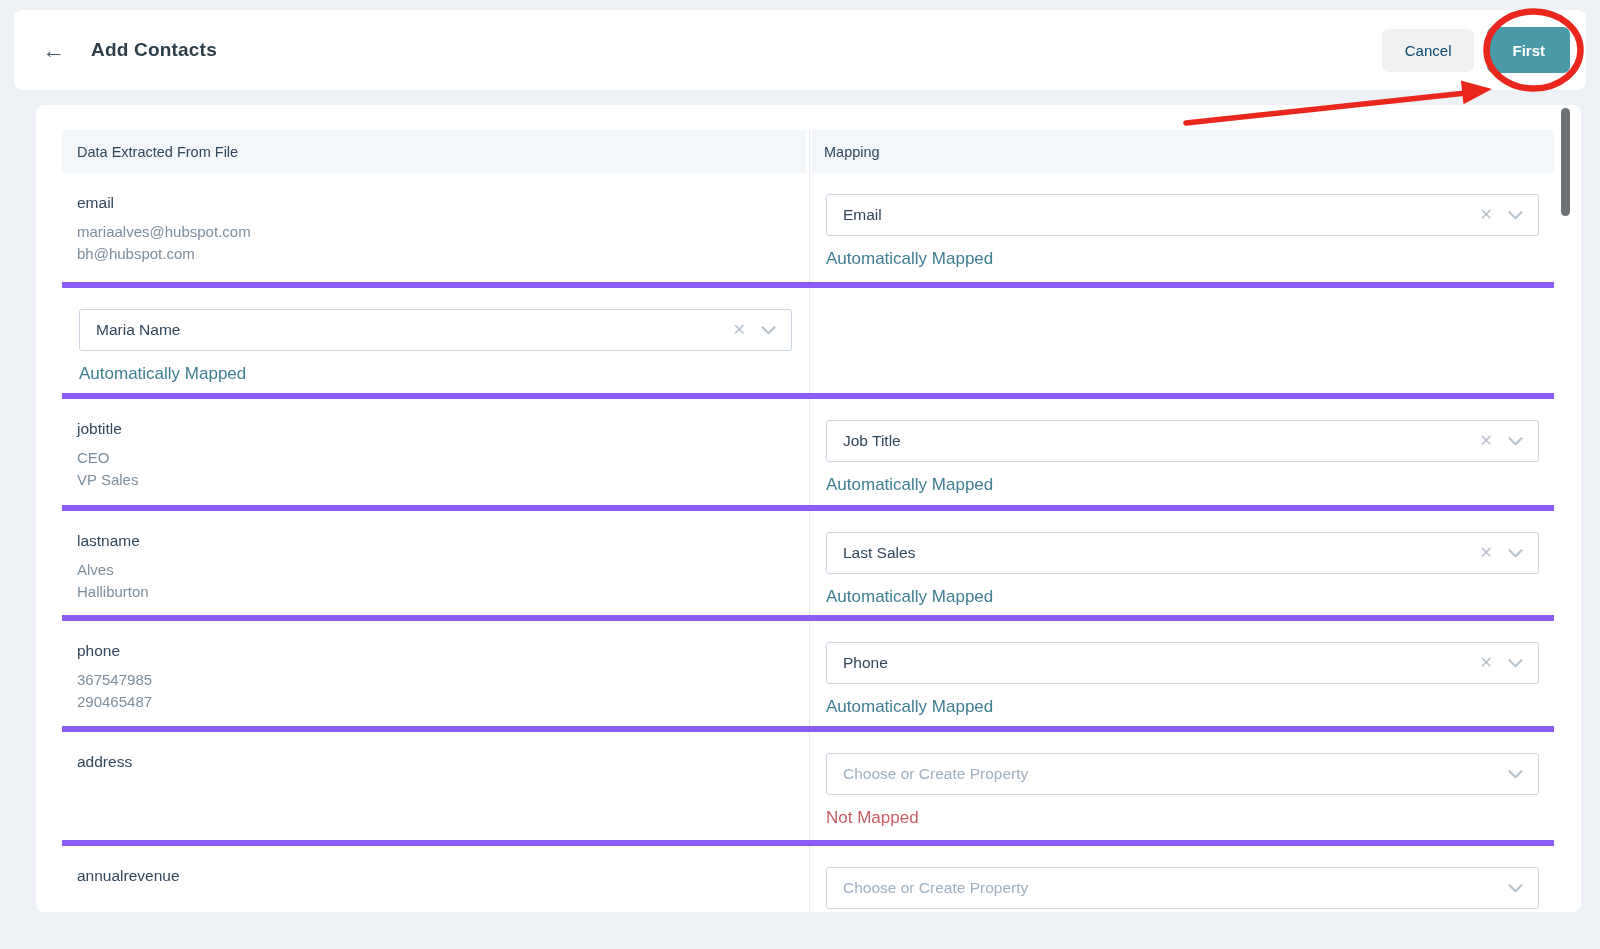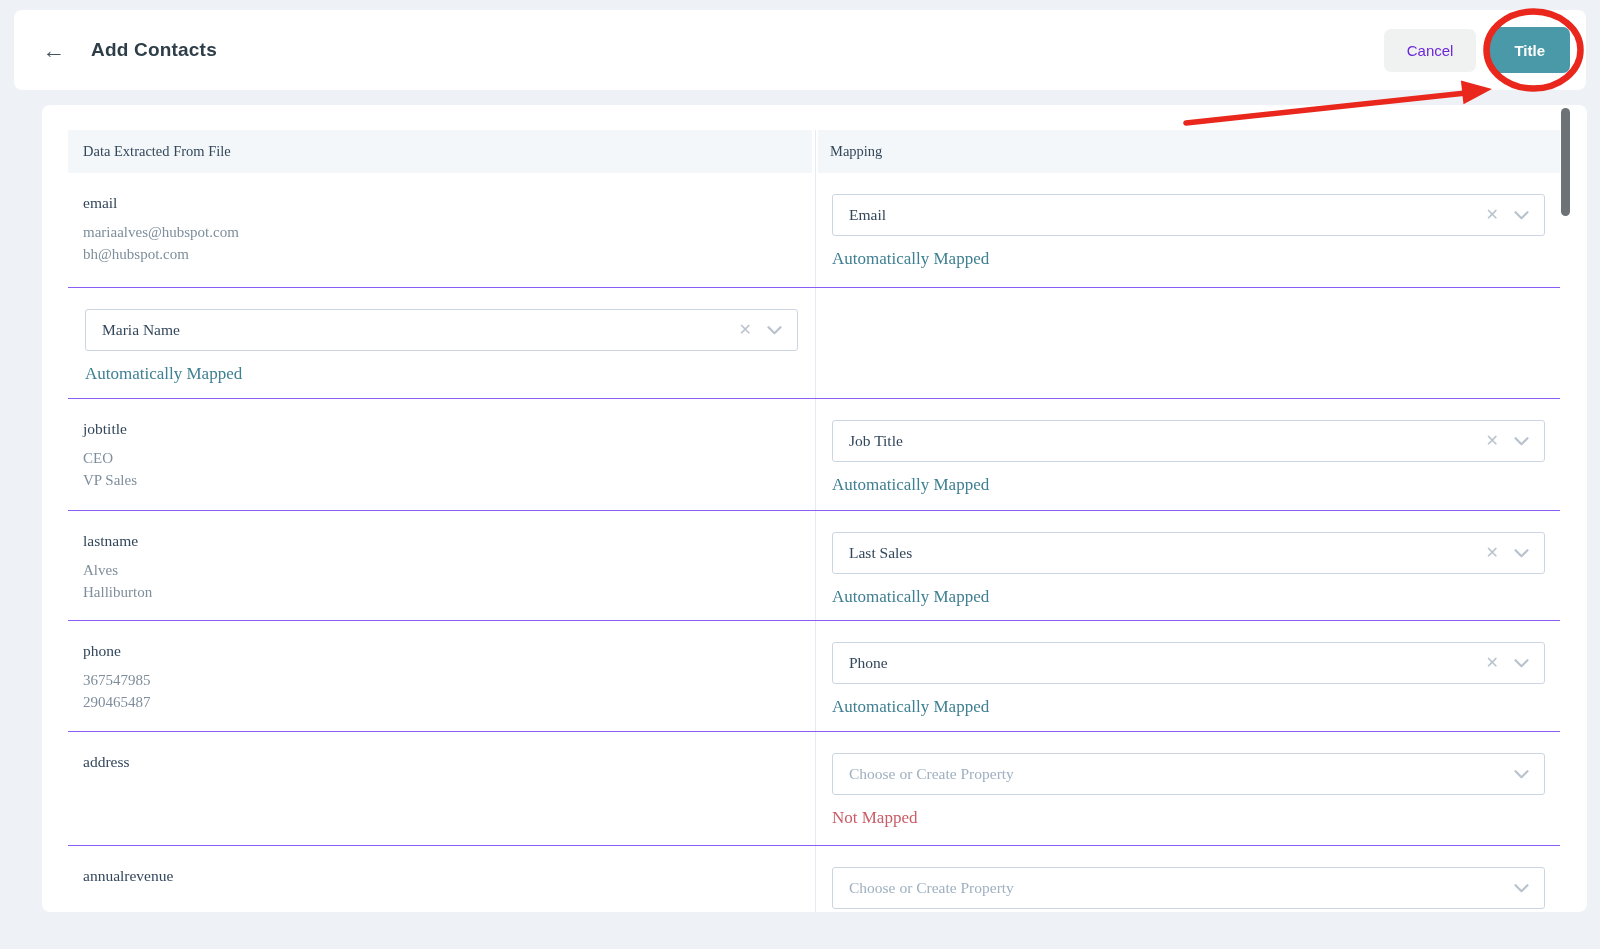--- a/index.html
+++ b/index.html
@@ -27,50 +27,50 @@
   .page-title {
     margin-left:26px; font-size:19px; font-weight:bold;
     color:#2d3e49; letter-spacing:.2px;
   }
   .topbar-spacer { flex:1; }
   .btn {
     border:none; border-radius:7px; font-family:inherit;
     font-size:15px; cursor:pointer;
   }
   .btn-cancel {
-    background:#f0f2f2; color:#6d28d9;
+    background:#f0f2f2; color:#0c4a6e;
     height:43px; padding:0 23px;
   }
   .btn-next {
     background:#4a99a8; color:#ffffff; font-weight:bold;
     height:46px; padding:0 25px; margin-left:13px;
     position:relative; z-index:1;
   }
 
   
   .card {
-    position:absolute; left:42px; top:105px; width:1545px; height:807px;
-    background:#ffffff; border-radius:8px; overflow:hidden;font-family:Liberation Serif, serif;
+    position:absolute; left:36px; top:105px; width:1545px; height:807px;
+    background:#ffffff; border-radius:8px; overflow:hidden;
   }
   .table {
     position:absolute; left:26px; right:27px; top:25px; bottom:0;
   }
   .vline {
     position:absolute; left:747px; top:0; bottom:0; width:1px;
     background:#e5ebf1; z-index:0;
   }
   .thead { display:flex; height:43px; position:relative; z-index:1; }
   .th {
     background:#f4f7f9; color:#33475b; font-size:14.5px;
     display:flex; align-items:center;
   }
   .th-left  { width:744px; margin-right:6px; padding-left:15px; }
   .th-right { flex:1; padding-left:12px; }
 
-  .row { display:flex; border-bottom:1px solid #8b5cf6; position:relative; }
+  .row { display:flex; border-bottom:6px solid #8b5cf6; position:relative; }
   .row.last { border-bottom:none; }
   .cell-left  { width:747px; padding:21px 0 0 15px; }
   .cell-right { flex:1; padding:21px 0 0 17px; }
   .field-name { font-size:15.5px; color:#33475b; margin-bottom:9px; }
   .sample     { font-size:15px; color:#7e8e9c; line-height:22px; }
 
   .select {
     width:713px; height:42px; background:#fff;
     border:1px solid #cbd6e2; border-radius:3px;
     display:flex; align-items:center;
@@ -103,21 +103,21 @@
 </head>
 <body>
 
 <div class="page">
 
   <div class="topbar">
     <span class="back-arrow">←</span>
     <span class="page-title">Add Contacts</span>
     <span class="topbar-spacer"></span>
     <button class="btn btn-cancel">Cancel</button>
-    <button class="btn btn-next">Title</button>
+    <button class="btn btn-next">First</button>
   </div>
 
   <div class="card">
     <div class="table">
       <div class="vline"></div>
 
       <div class="thead">
         <div class="th th-left">Data Extracted From File</div>
         <div class="th th-right">Mapping</div>
       </div>

